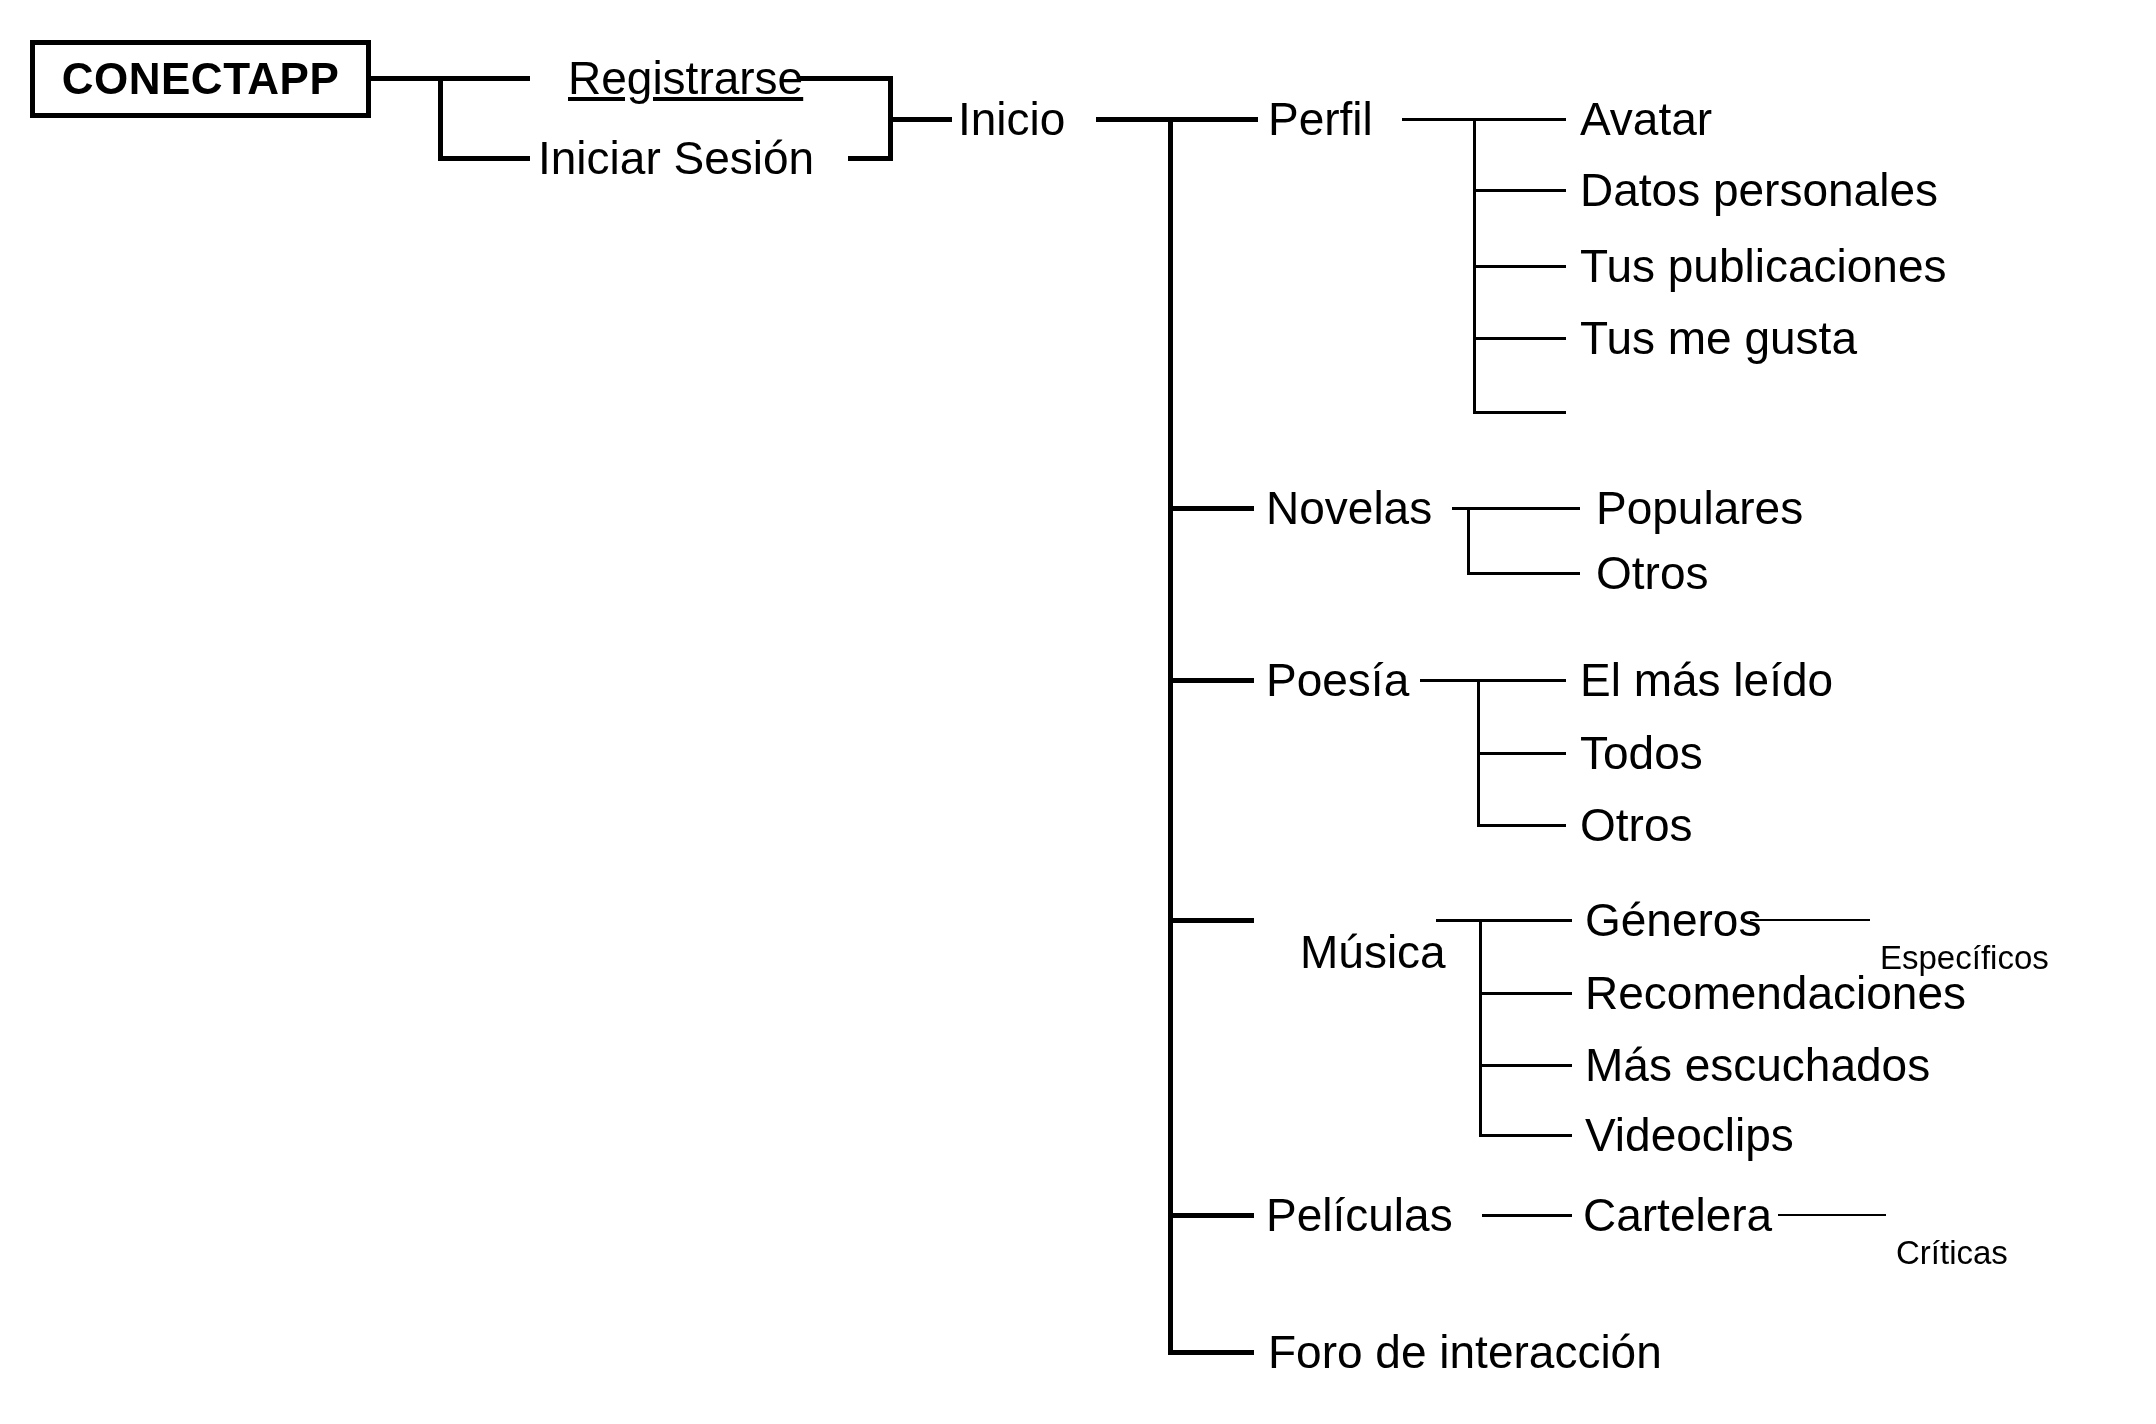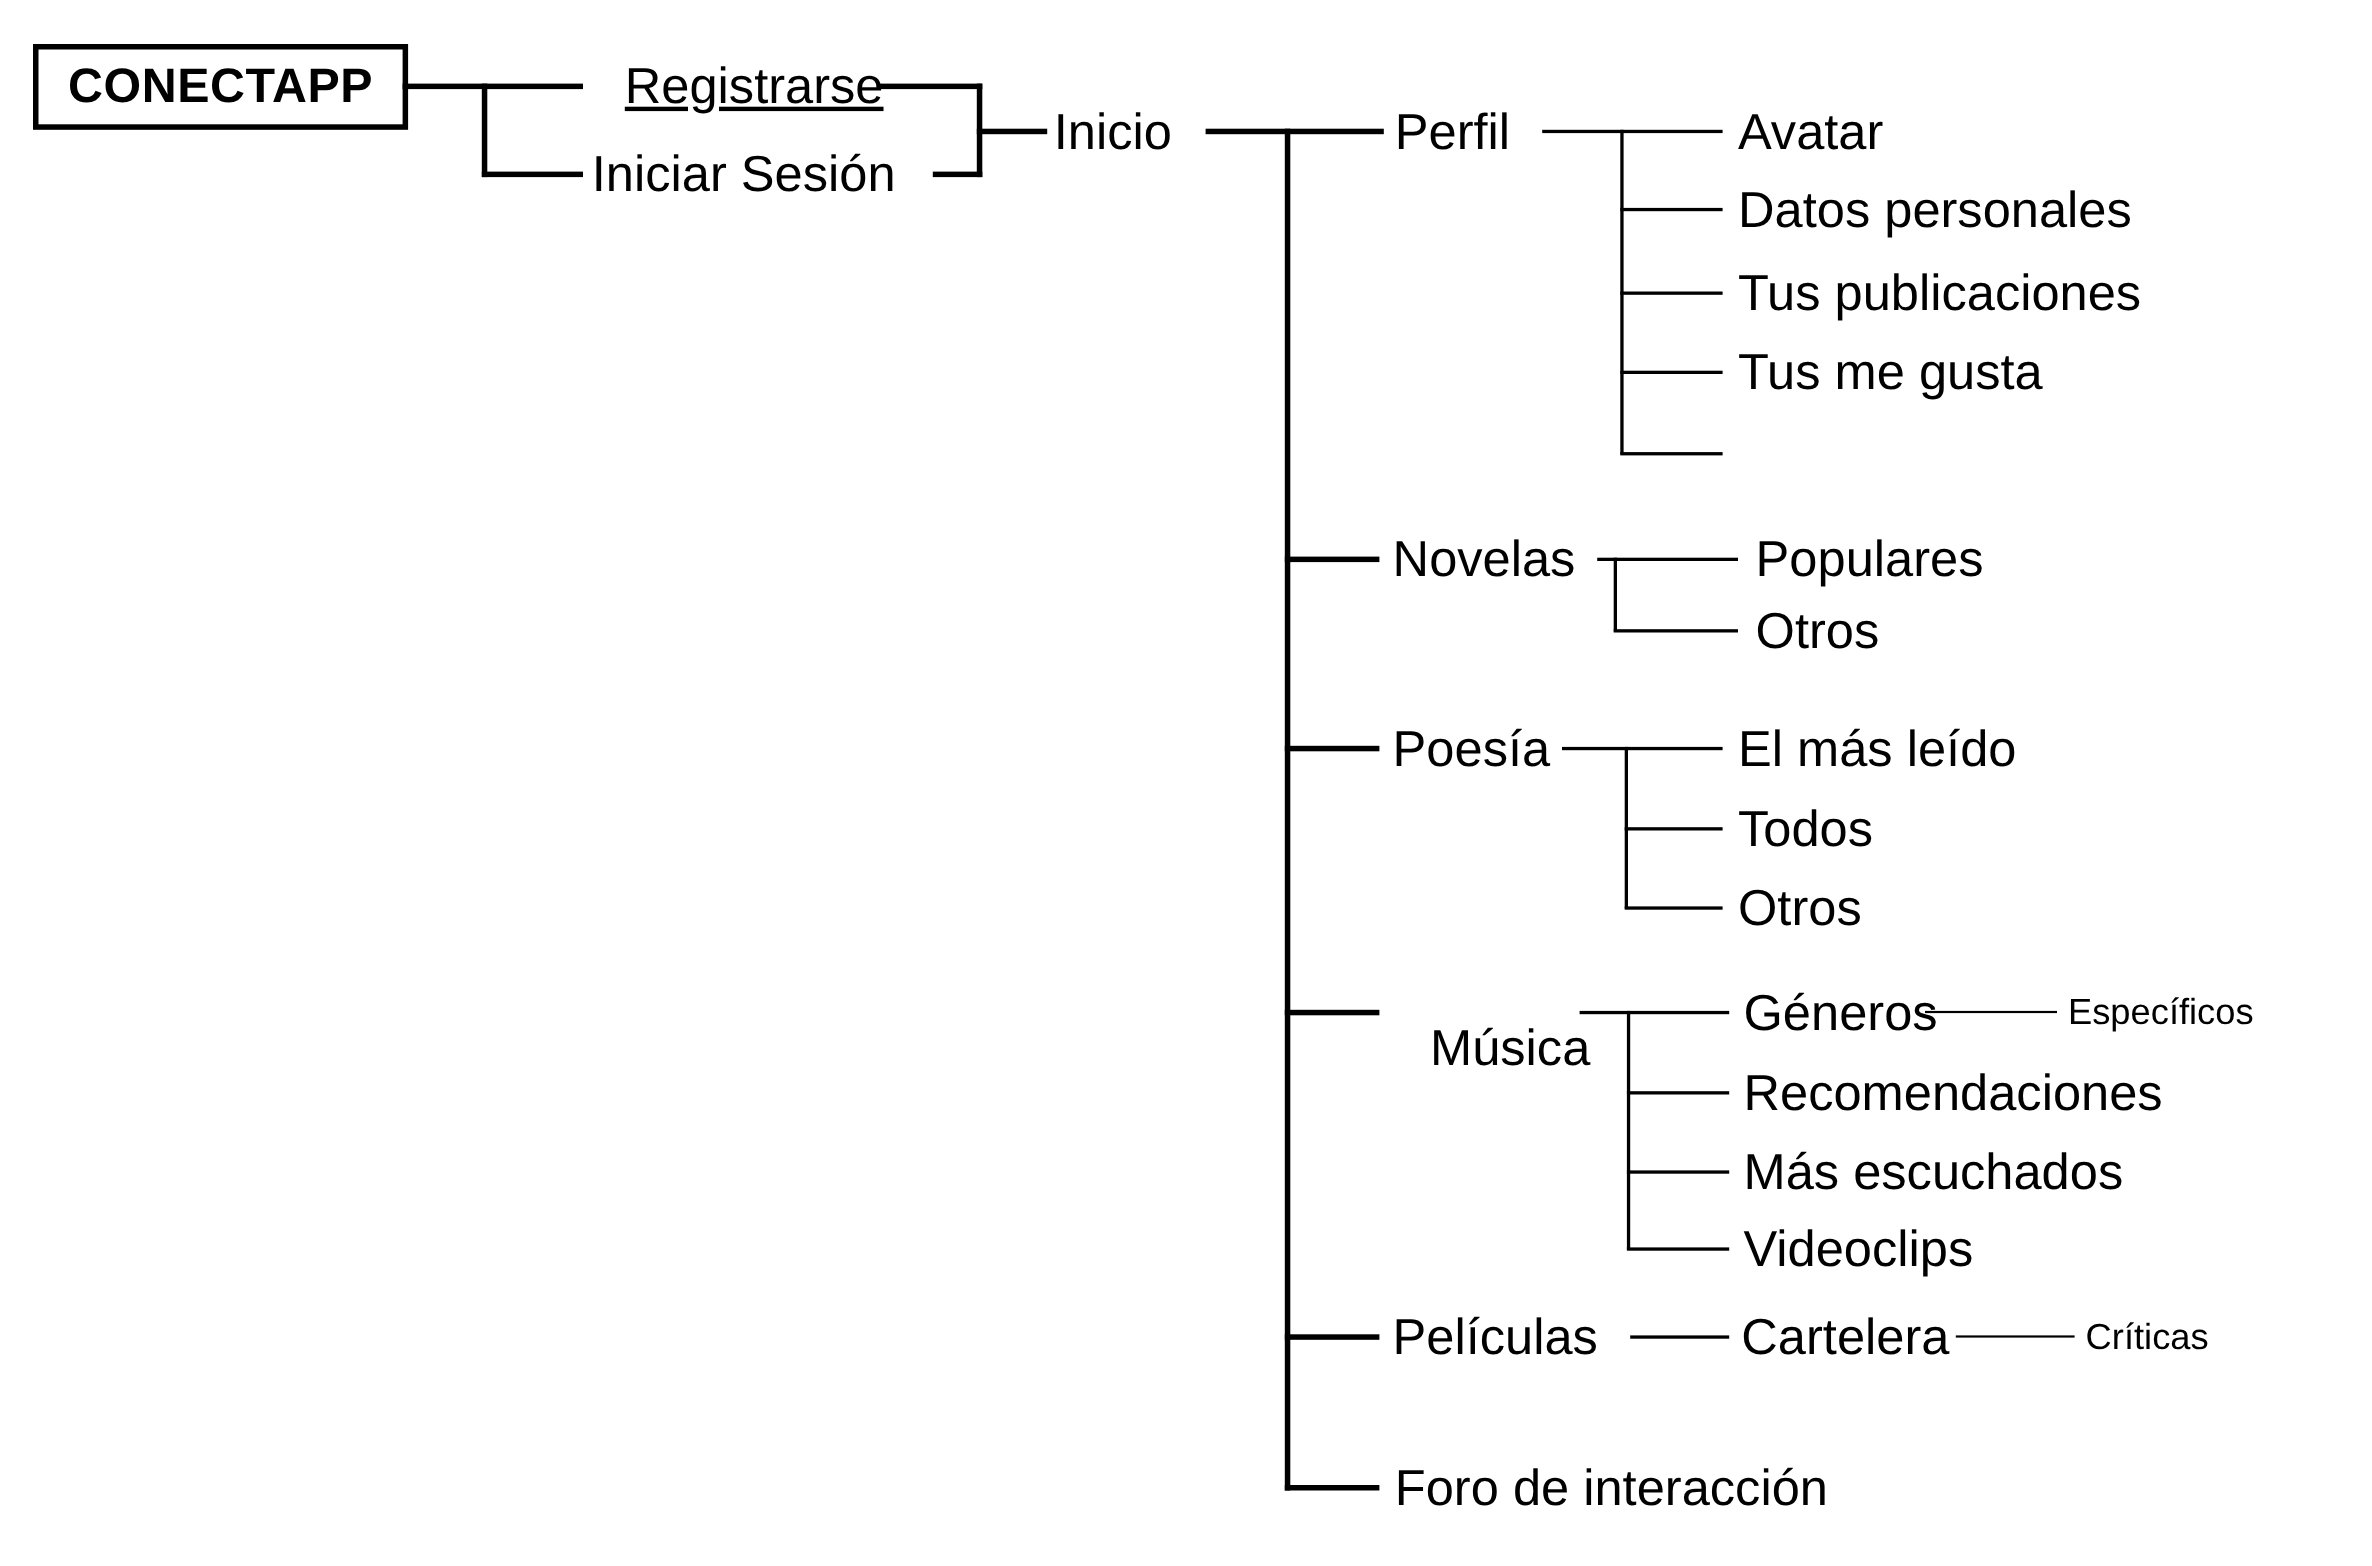--- a/index.html
+++ b/index.html
@@ -15,20 +15,21 @@
   .node{
     position:absolute;
     font-size:46px;
     line-height:56px;
     white-space:nowrap;
     color:#000000;
   }
   .node.small{
     font-size:33px;
     line-height:40px;
+    margin-top:38px;
   }
   .root-box{
     position:absolute;
     left:30px; top:40px;
     width:331px; height:68px;
     border:5px solid #000000;
     display:flex;
     align-items:center;
     justify-content:center;
     font-weight:bold;

